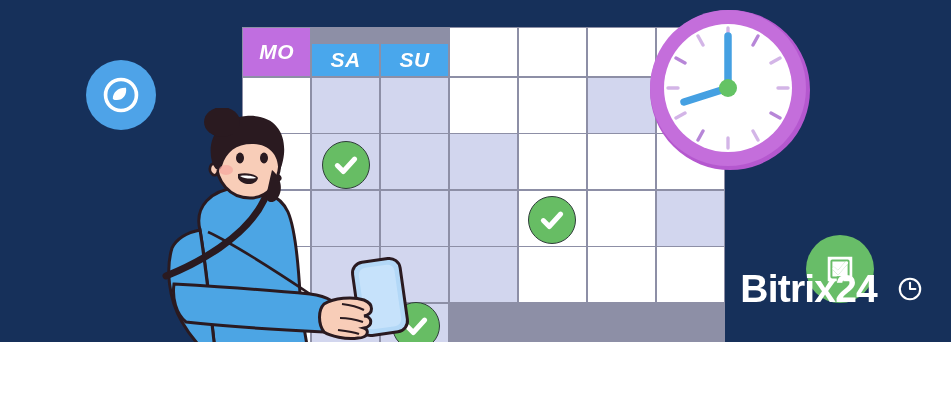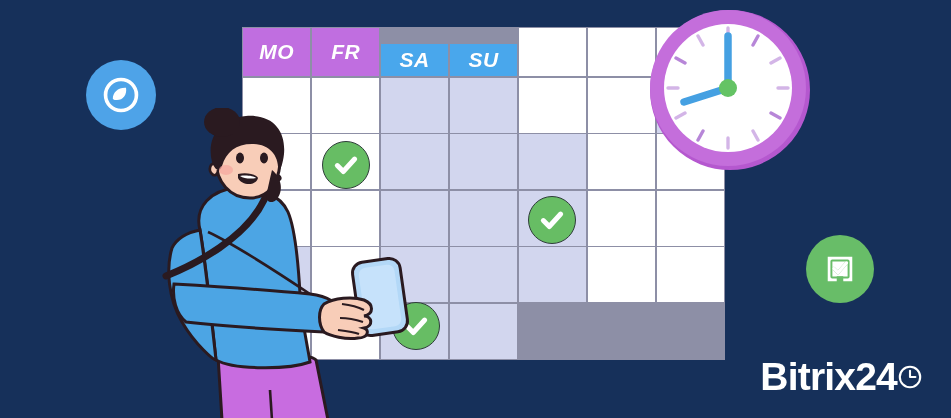--- a/index.html
+++ b/index.html
@@ -3,21 +3,21 @@
 <meta charset="utf-8">
 <style>
   * { box-sizing: border-box; margin: 0; padding: 0; }
   html, body {
     width: 951px; height: 418px;
     overflow: hidden;
     font-family: "Liberation Sans", sans-serif;
   }
   #stage {
     position: relative;
-    width: 951px; height: 418px;
+    width: 951px; height: 342px;
     background: #16305a;
     overflow: hidden;
   }
 
   
   #calendar {
     position: absolute;
     left: 242px; top: 27px;
     width: 483px; height: 333px;
   }
@@ -90,44 +90,43 @@
   #person {
     position: absolute;
     left: 160px; top: 108px;
     width: 270px; height: 312px;
     z-index: 7;
   }
 
   
   #logo {
     position: absolute;
-    right: 28px; bottom: 22px;
+    right: 28px; bottom: 34px;
     display: flex; align-items: center;
-    gap: 0;
+    gap: 20px;
     z-index: 9;
   }
   #logo-text {
     color: #ffffff;
     font-size: 39px;
     font-weight: bold;
     letter-spacing: -0.8px;
     line-height: 1;
   }
   #logo-clock-icon { display: block; }
 </style>
 </head>
 <body>
 
 <div id="stage">
 
   <div id="calendar">
     <div class="cal-grid">
 
       <div class="cal-head">MO</div>
-      <div class="cal-head">FR</div>
       <div class="cal-head weekend">SA</div>
       <div class="cal-head weekend">SU</div>
 
       <div class="cal-cell"></div>
       <div class="cal-cell"></div>
       <div class="cal-cell"></div>
       <div class="cal-cell"></div>
       <div class="cal-cell"></div>
       <div class="cal-cell shaded"></div>
       <div class="cal-cell shaded"></div>

